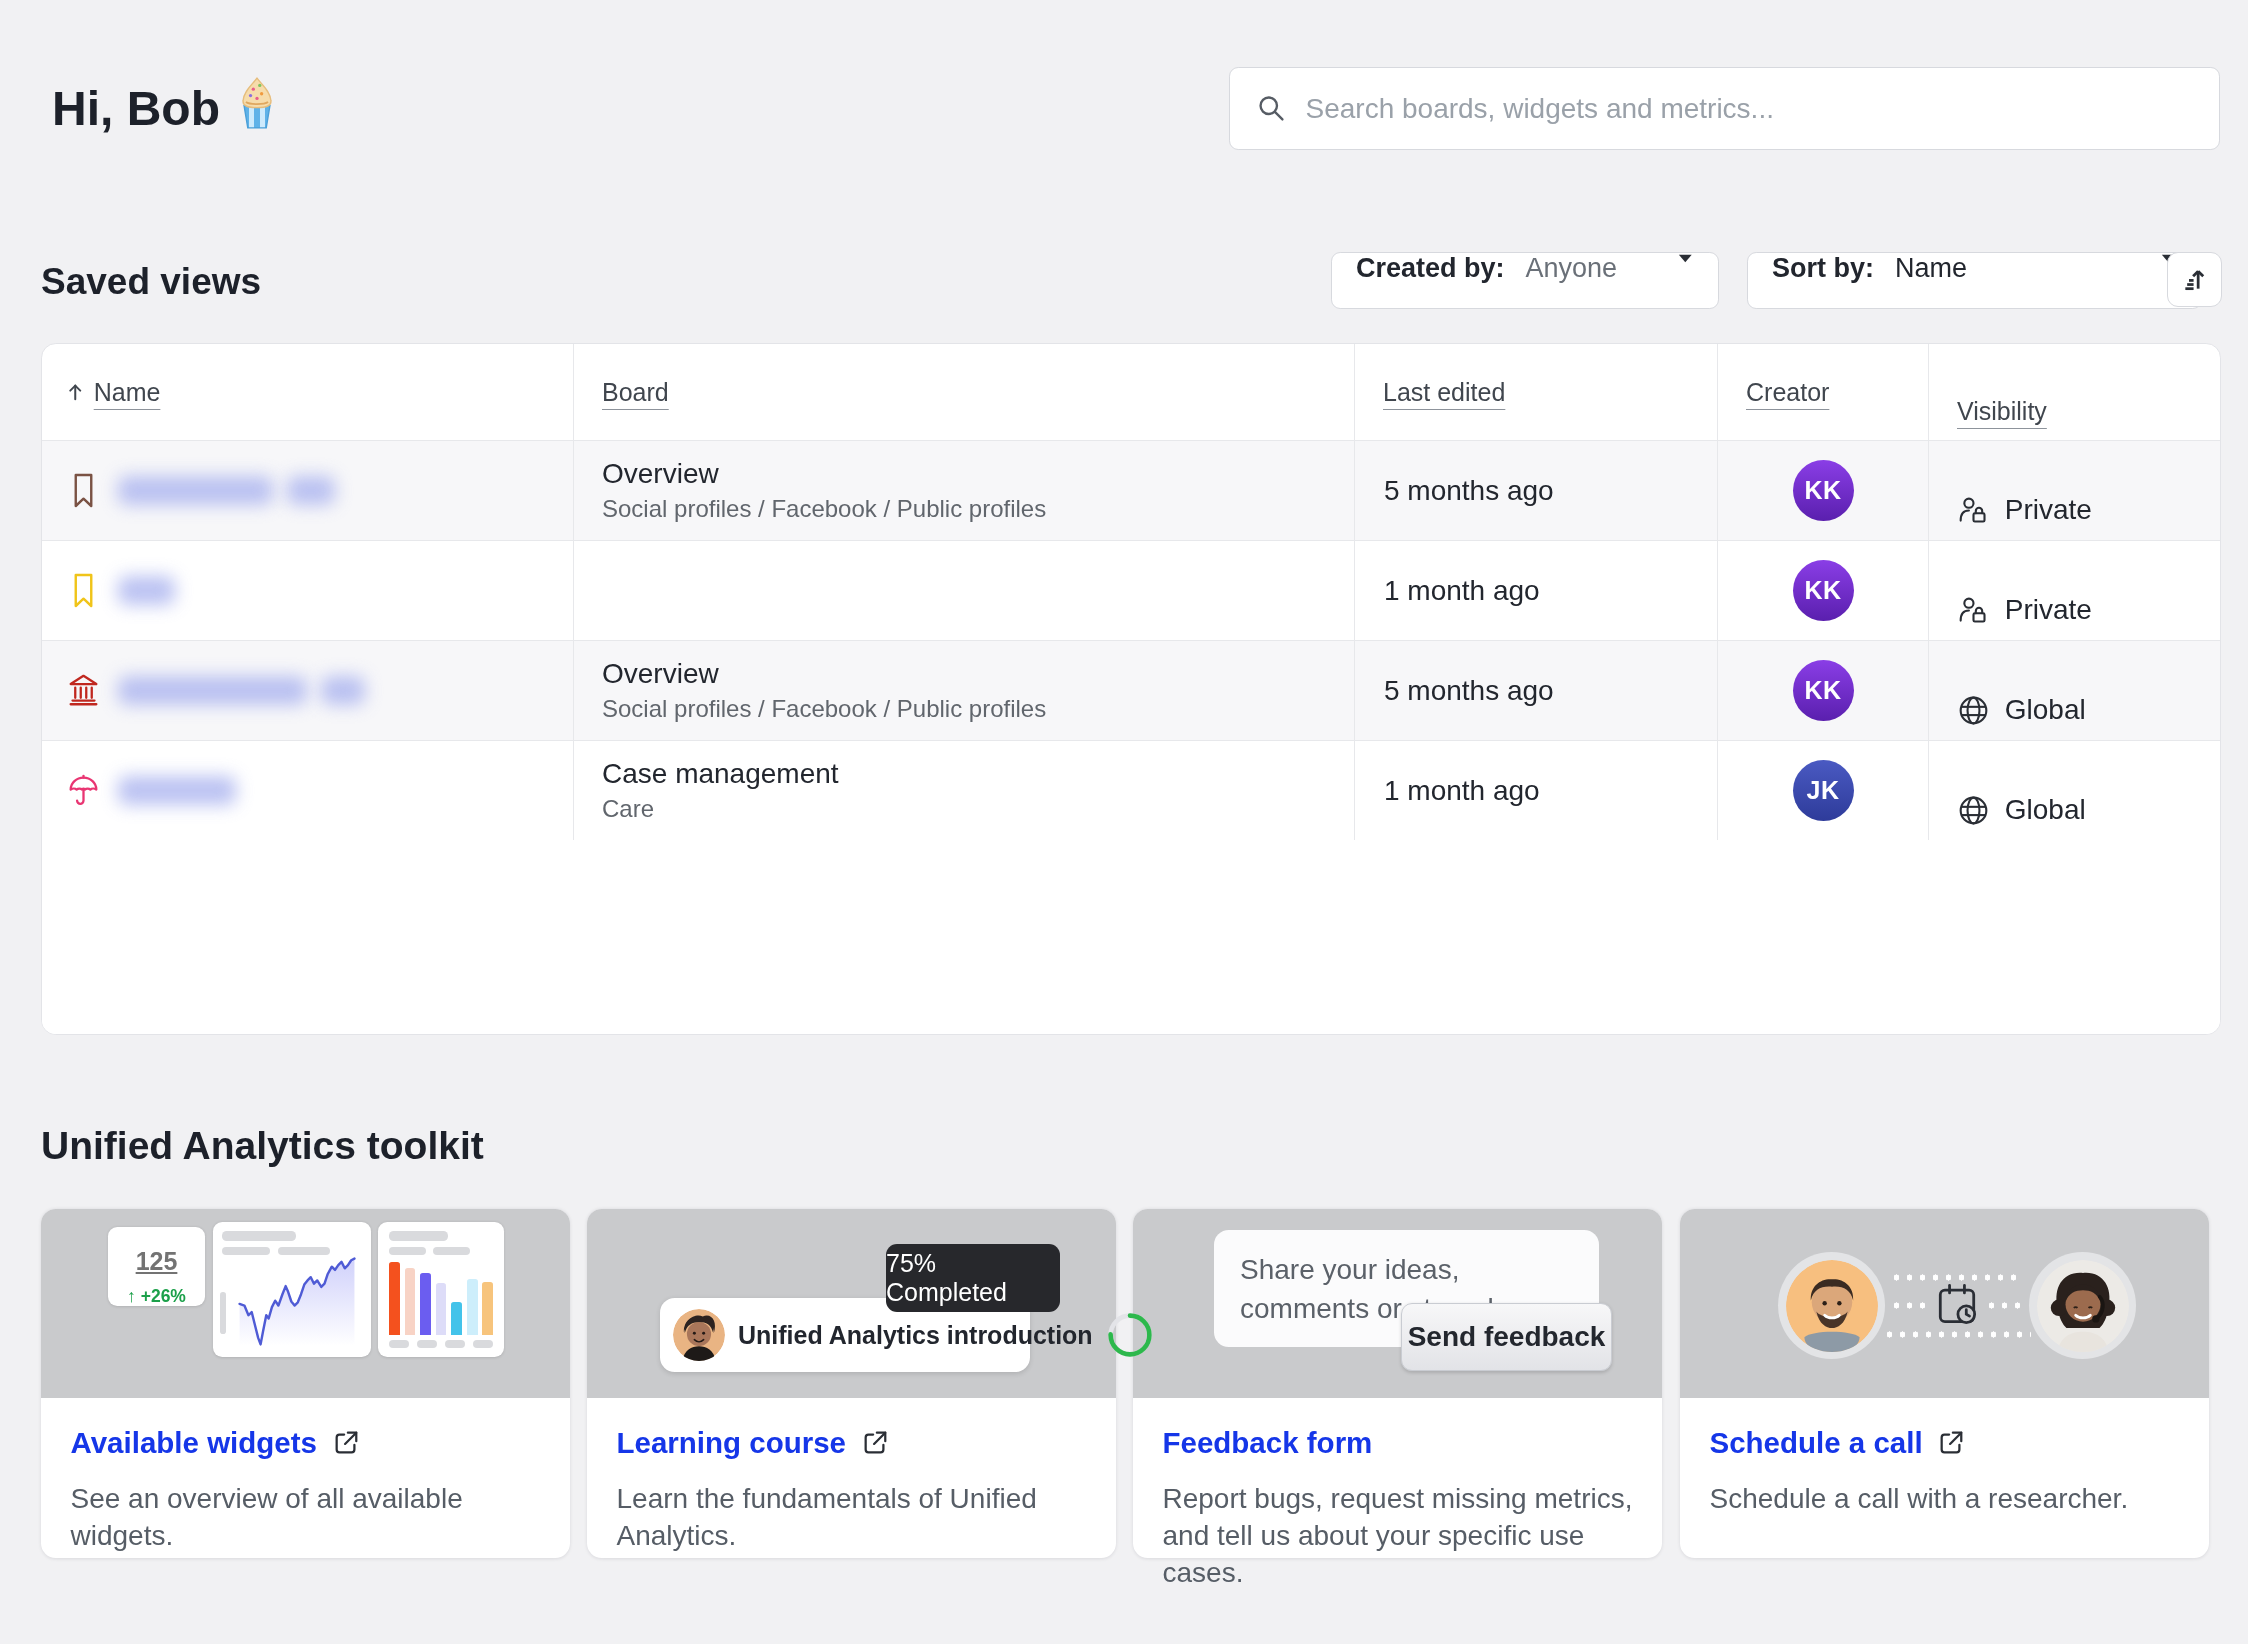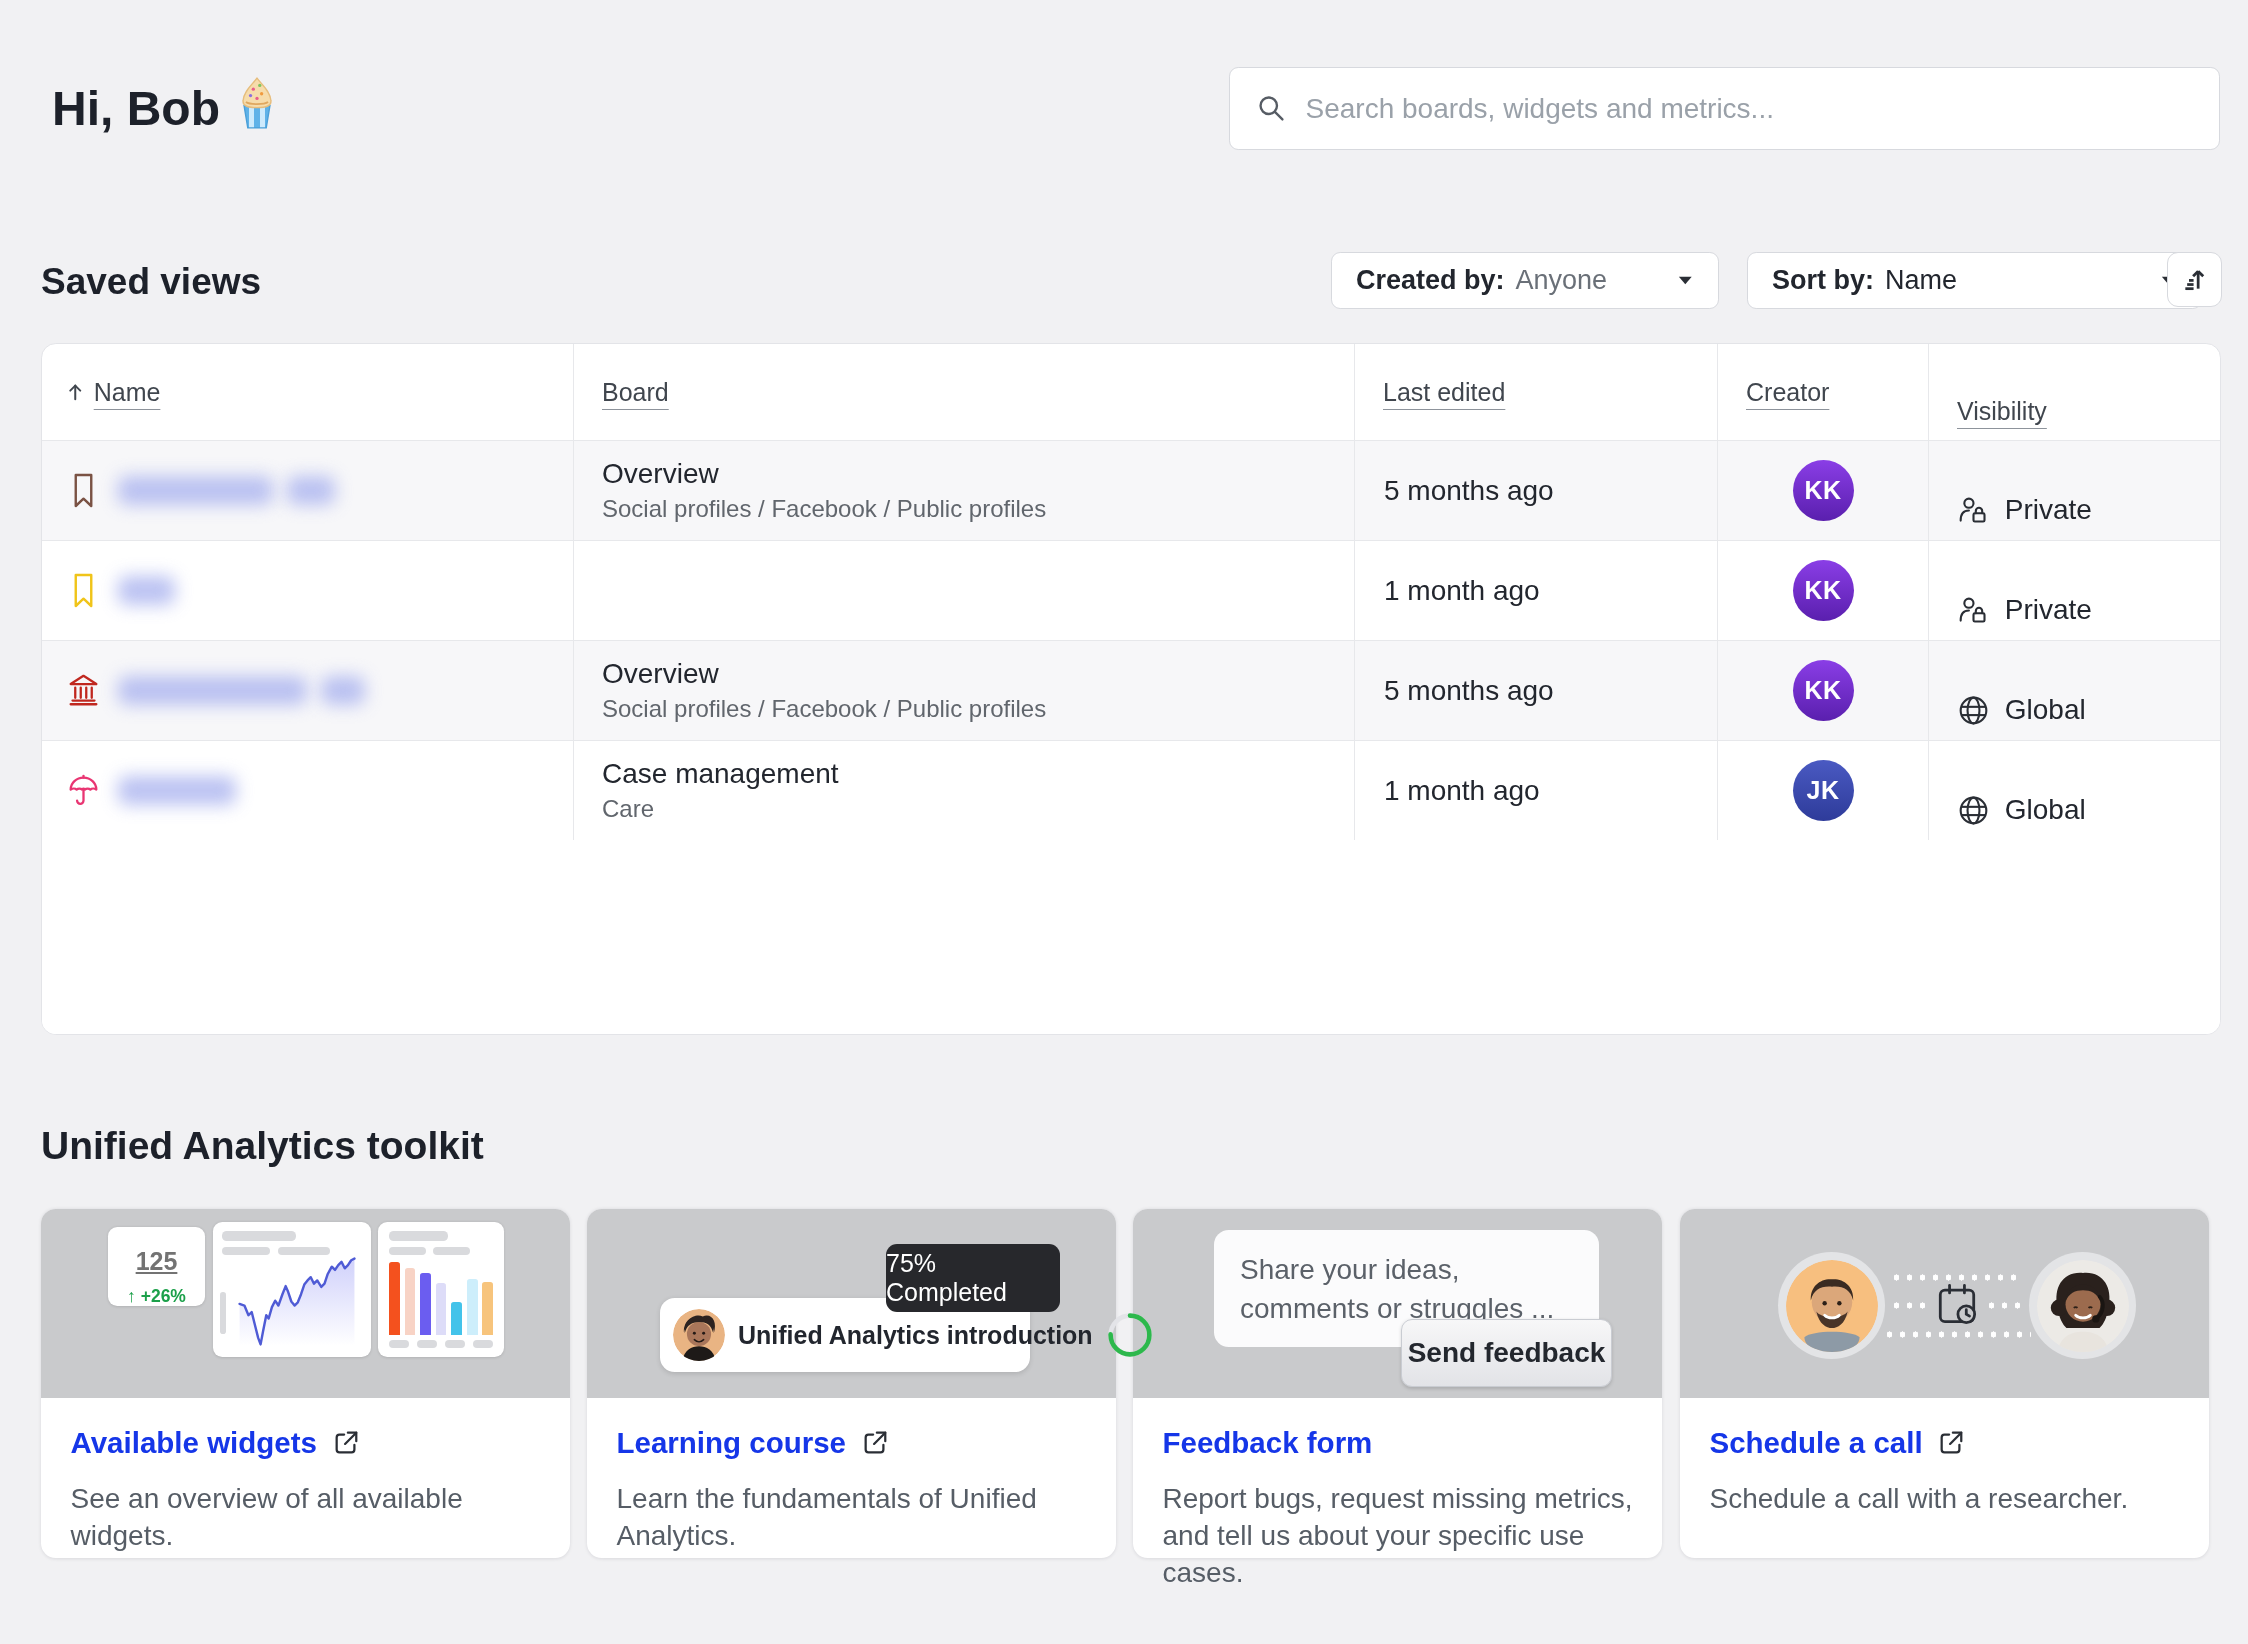--- a/index.html
+++ b/index.html
@@ -11,21 +11,21 @@
   }
   
   .greeting { position:absolute; left:52px; top:76px; font-size:48px; font-weight:bold; color:#1d212a; display:flex; align-items:center; gap:13px; }
   .search-wrap { position:absolute; left:1229px; top:67px; width:991px; height:83px;
     background:#fff; border:0.9px solid #d7d9de; border-radius:9.2px; display:flex; align-items:center; padding:0 26px; gap:18.5px; }
   .search-wrap input { border:none; outline:none; flex:1; font-size:28px; font-family:"Liberation Sans",sans-serif; color:#22262e; background:transparent; }
   .search-wrap input::placeholder { color:#9aa1a9; }
   
   .sv-title { position:absolute; left:41px; top:261px; font-size:37px; font-weight:bold; color:#1d212a; }
   .filter { position:absolute; top:252px; height:57px; background:#fff; border:0.9px solid #d7d9de; border-radius:9.2px;
-    display:flex; align-items:center; padding:0 24px; gap:11px; font-size:27px; cursor:pointer; }
+    display:flex; padding:0 24px; gap:21px; font-size:27px; cursor:pointer; }
   .filter .flabel { font-weight:bold; color:#22262e; }
   .filter .fvalue { color:#6a7078; }
   .filter .fvalue.dark { color:#22262e; }
   .filter .caret { margin-left:auto; display:flex; }
   .f-created { left:1331px; width:388px; }
   .f-sort { left:1747px; width:455px; }
   .sort-btn { position:absolute; left:2167px; top:252px; width:55px; height:55px; background:#fff;
     border:0.9px solid #d7d9de; border-radius:11px; display:flex; align-items:center; justify-content:center; cursor:pointer; }
   
   .tableCard { position:absolute; left:41px; top:343px; width:2180px; height:692px;
@@ -74,21 +74,21 @@
   
   .tooltip { position:absolute; left:299px; top:35px; width:174px; height:68px; background:#27282c; border-radius:11px;
     color:#fff; font-size:25px; display:flex; align-items:center; justify-content:center; z-index:3; }
   .course-pill { position:absolute; left:73px; top:89px; width:370px; height:74px; background:#fff; border-radius:14.8px;
     box-shadow:0 1.8px 5.5px rgba(0,0,0,.12); display:flex; align-items:center; padding:0 13px; gap:13px; z-index:2; }
   .course-pill .plabel { font-size:25px; font-weight:bold; color:#22262e; white-space:nowrap; }
   .pill-avatar { width:52px; height:52px; border-radius:50%; overflow:hidden; flex:none; }
   
   .fb-area { position:absolute; left:81px; top:21px; width:385px; height:117px; background:#fbfbfc; border-radius:14.8px;
     padding:20px 26px; font-size:28px; line-height:39px; color:#5b6169; }
-  .fb-btn { position:absolute; left:268px; top:110px; width:211px; height:68px; border-radius:11px;
+  .fb-btn { position:absolute; left:268px; top:94px; width:211px; height:68px; border-radius:11px;
     background:linear-gradient(180deg,#f7f7f8,#e2e3e7); border:0.9px solid #c9ccd2; box-shadow:0 1.8px 3.7px rgba(0,0,0,.15);
     display:flex; align-items:center; justify-content:center; font-size:28px; font-weight:bold; color:#23272e; z-index:2; }
   
   .call-avatar { position:absolute; width:107px; height:107px; border-radius:50%; background:#e3e4e6;
     display:flex; align-items:center; justify-content:center; }
   .call-avatar svg { border-radius:50%; }
   .dots { position:absolute; height:6.5px;
     background-image:radial-gradient(circle, #fff 2.8px, rgba(255,255,255,0) 3px); background-size:13px 6.5px; background-repeat:repeat-x; }
 </style>
 </head>

